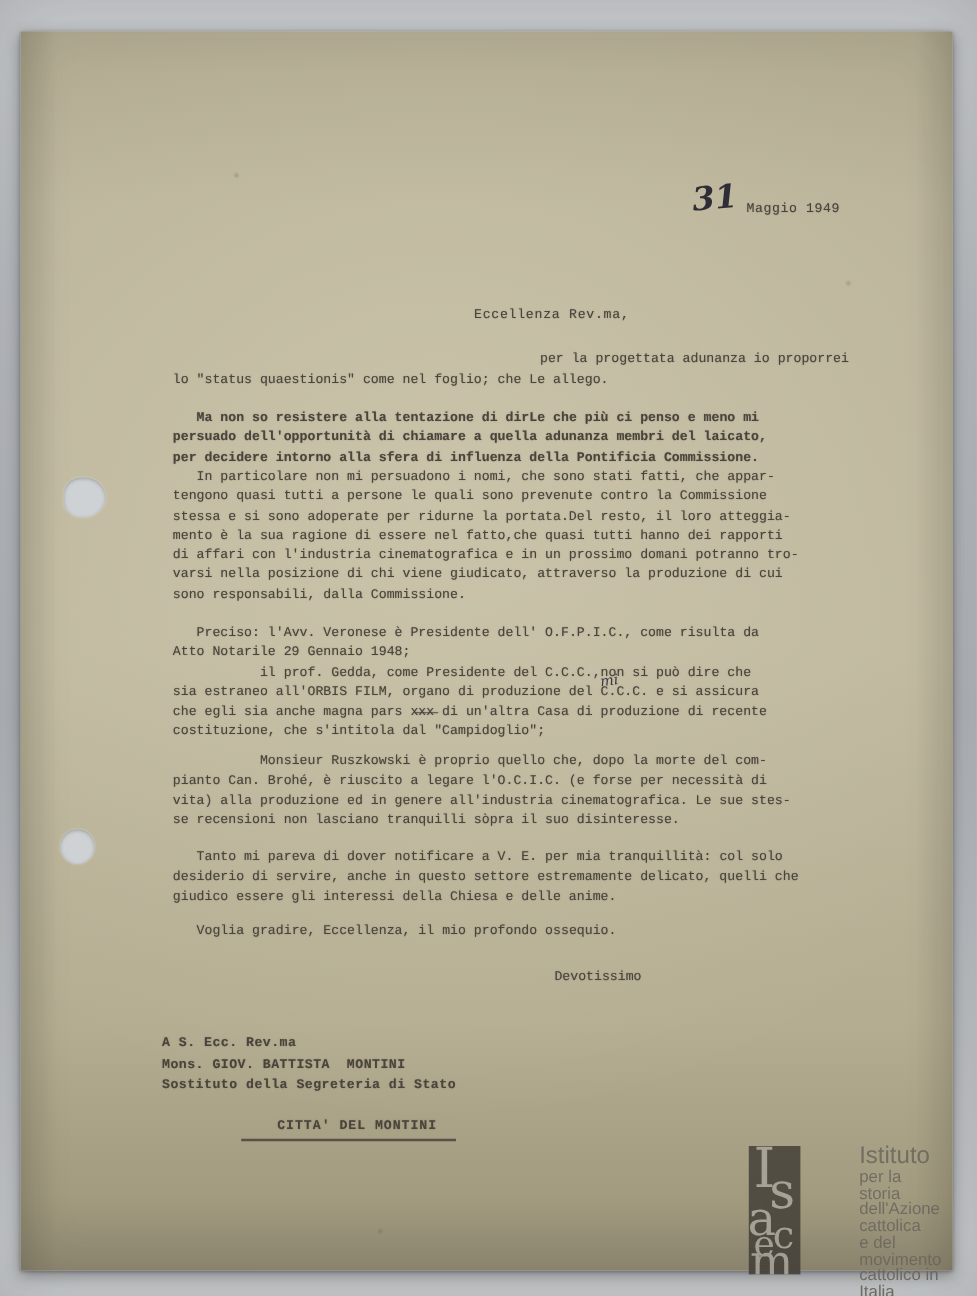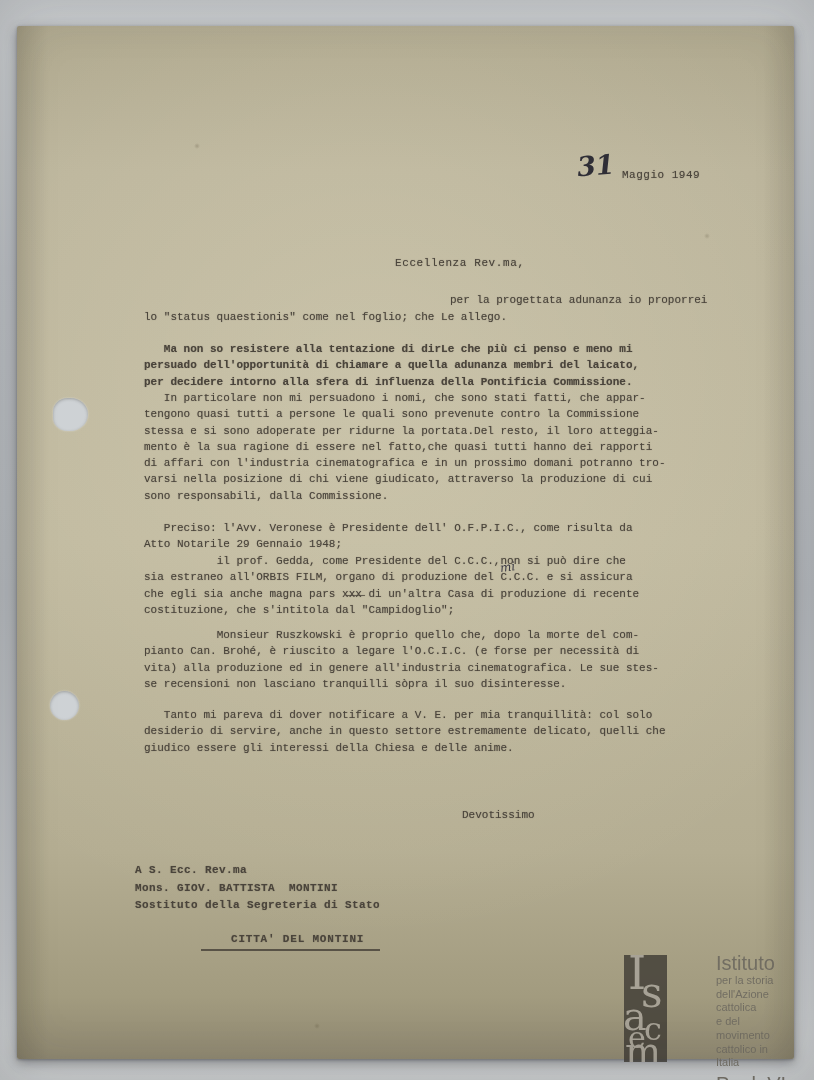--- a/index.html
+++ b/index.html
@@ -50,21 +50,21 @@
     background:rgba(63,59,52,.88);overflow:hidden;}
   .wm-box span{position:absolute;font-family:"DejaVu Serif",serif;line-height:1;color:#a8a398;}
   .wl-I{left:4px;top:-5px;font-size:46px;}
   .wl-s{left:17px;top:17px;font-size:42px;}
   .wl-a{left:-1px;top:41px;font-size:40px;}
   .wl-e{left:4px;top:68px;font-size:30px;}
   .wl-c{left:20px;top:58px;font-size:32px;}
   .wl-m{left:1px;top:77px;font-size:38px;}
   .wm-text{position:absolute;left:48px;top:1px;color:#6e6a60;margin-left:44px;}
   .wm-title{font-size:20px;line-height:21px;}
-  .wm-sub{font-size:11px;line-height:13.7px;}
+  .wm-sub{font-size:14px;line-height:13.7px;}
   .wm-footer{font-size:20px;line-height:22px;margin-top:3px;}
 </style>
 </head>
 <body>
 
 <div class="scene">
   <div class="paper">
 
     <div class="hole hole1"></div>
     <div class="hole hole2"></div>
@@ -95,20 +95,21 @@
 costituzione, che s'intitola dal "Campidoglio";</div>
     <span class="hand mi">mi</span>
     <div class="tw p5">           Monsieur Ruszkowski è proprio quello che, dopo la morte del com-
 pianto Can. Brohé, è riuscito a legare l'O.C.I.C. (e forse per necessità di
 vita) alla produzione ed in genere all'industria cinematografica. Le sue stes-
 se recensioni non lasciano tranquilli sòpra il suo disinteresse.</div>
     <div class="tw p6">   Tanto mi pareva di dover notificare a V. E. per mia tranquillità: col solo
 desiderio di servire, anche in questo settore estremamente delicato, quelli che
 giudico essere gli interessi della Chiesa e delle anime.</div>
 
+    <div class="tw closing">   Voglia gradire, Eccellenza, il mio profondo ossequio.</div>
     <div class="tw signature">Devotissimo</div>
 
     <div class="tw addr a1">A S. Ecc. Rev.ma</div>
     <div class="tw addr a2">Mons. GIOV. BATTISTA  MONTINI</div>
     <div class="tw addr a3">Sostituto della Segreteria di Stato</div>
     <div class="tw addr a4">
       <span>CITTA' DEL MONTINI</span>
     </div>
 
     <div class="wm">

